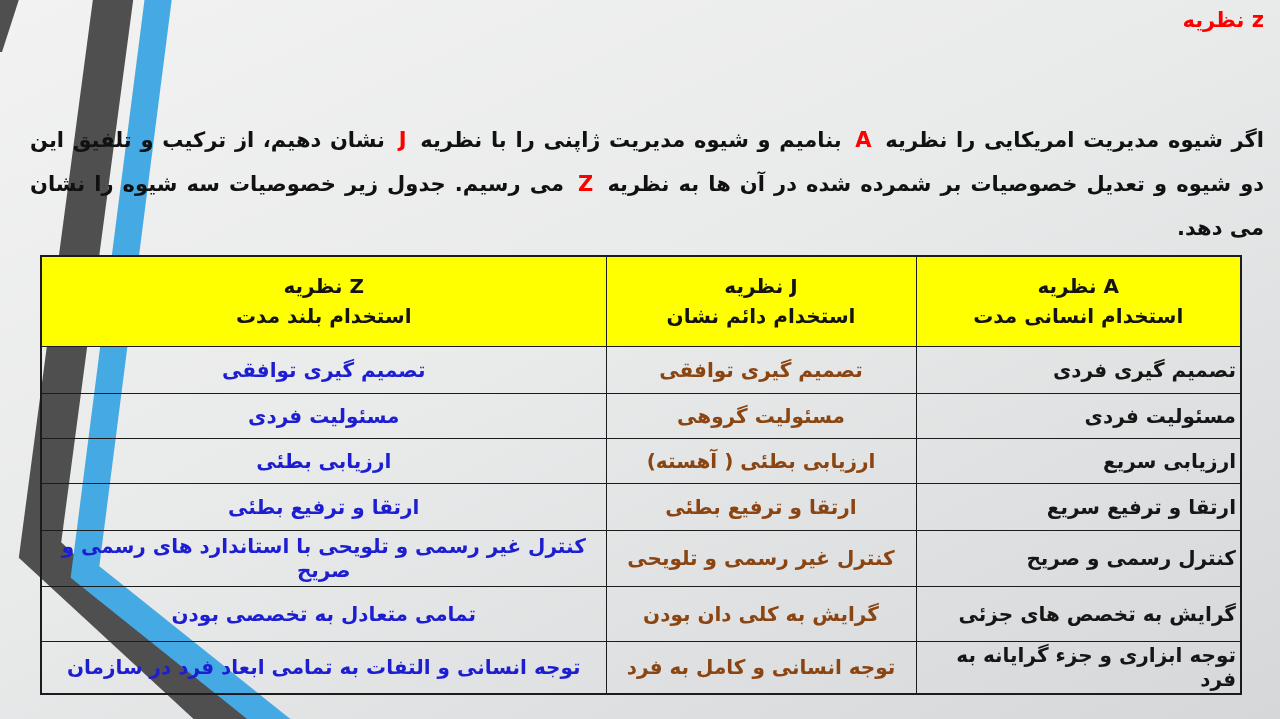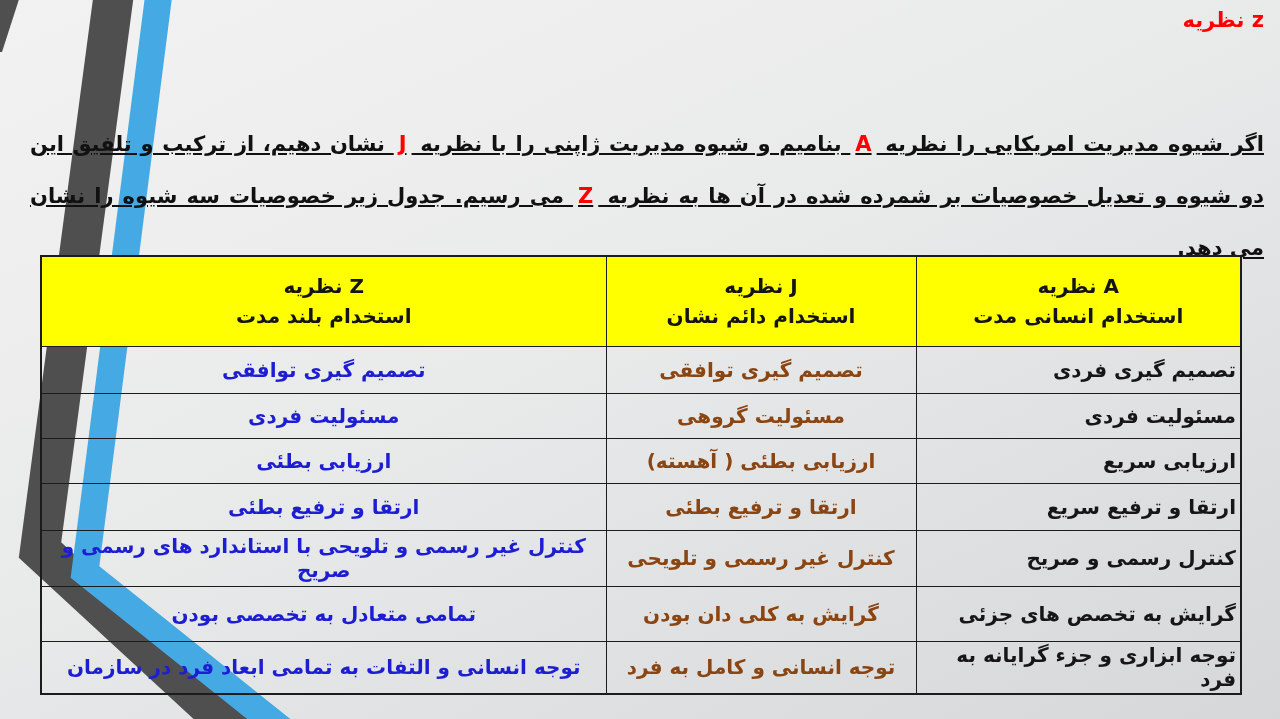--- a/index.html
+++ b/index.html
@@ -27,22 +27,21 @@
   }
   .slide-subtitle{
     position:absolute;top:56px;right:16px;left:16px;
     text-align:right;direction:rtl;unicode-bidi:plaintext;
     font-size:28px;font-weight:bold;color:var(--subtitle-color);
   }
   .intro{
     position:absolute;top:118px;right:16px;left:30px;
     direction:rtl;text-align:justify;
     font-size:21px;font-weight:bold;color:#111;
-    line-height:52px;
-    text-decoration:underline;
+    line-height:44px;
   }
   .intro .hl{color:var(--accent-red);margin:0 5px;}
   table.compare{
     position:absolute;top:255px;left:40px;width:1200px;
     border-collapse:collapse;table-layout:fixed;
     direction:rtl;
     border:2px solid var(--border-color);
     font-weight:bold;text-align:center;
   }
   table.compare td,table.compare th{

